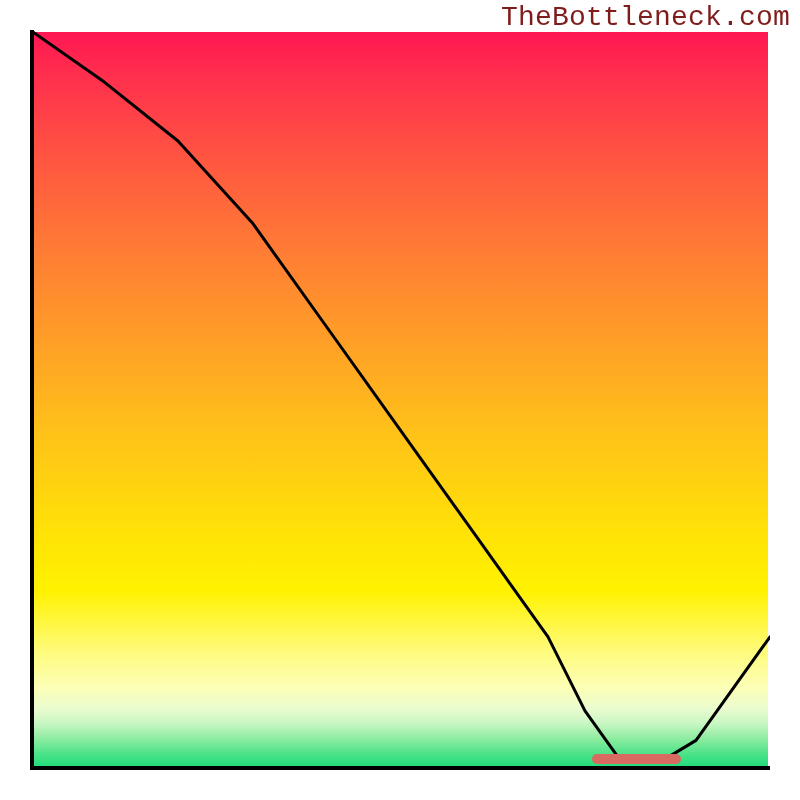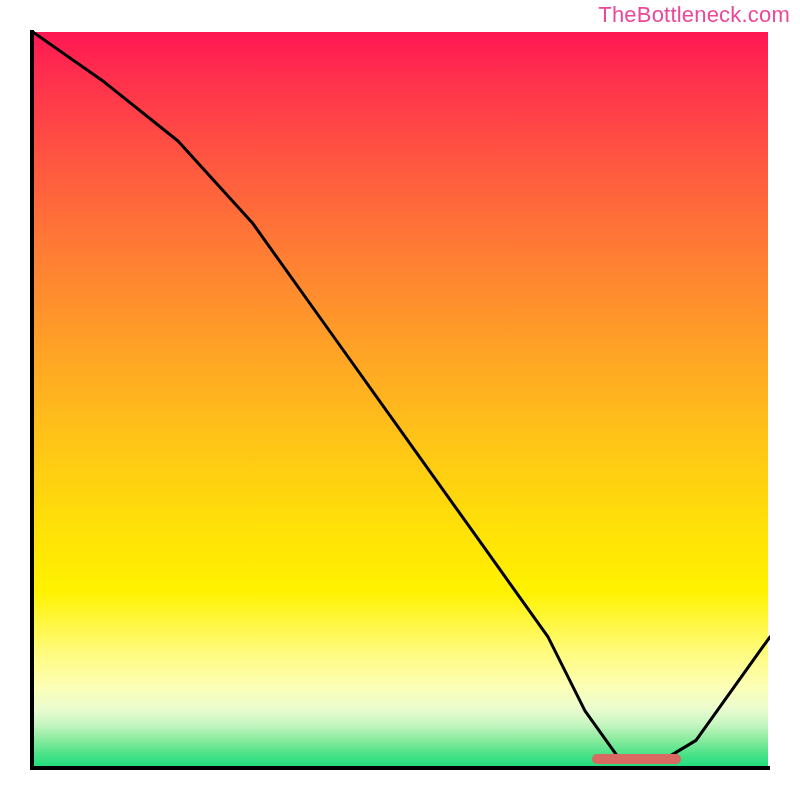--- a/index.html
+++ b/index.html
@@ -13,23 +13,23 @@
   }
   .container {
     position: relative;
     width: 800px;
     height: 800px;
   }
   .watermark {
     position: absolute;
     top: 2px;
     right: 10px;
-    font-size: 22px;
-    color: #ec4899;
-    font-family: Liberation Sans, sans-serif;
+    font-size: 28px;
+    color: #7f1d1d;
+    font-family: Liberation Mono, monospace;
     letter-spacing: 0.2px;
   }
   .plot-frame {
     position: absolute;
     left: 30px;
     top: 30px;
     width: 740px;
     height: 740px;
   }
   .plot-gradient {

